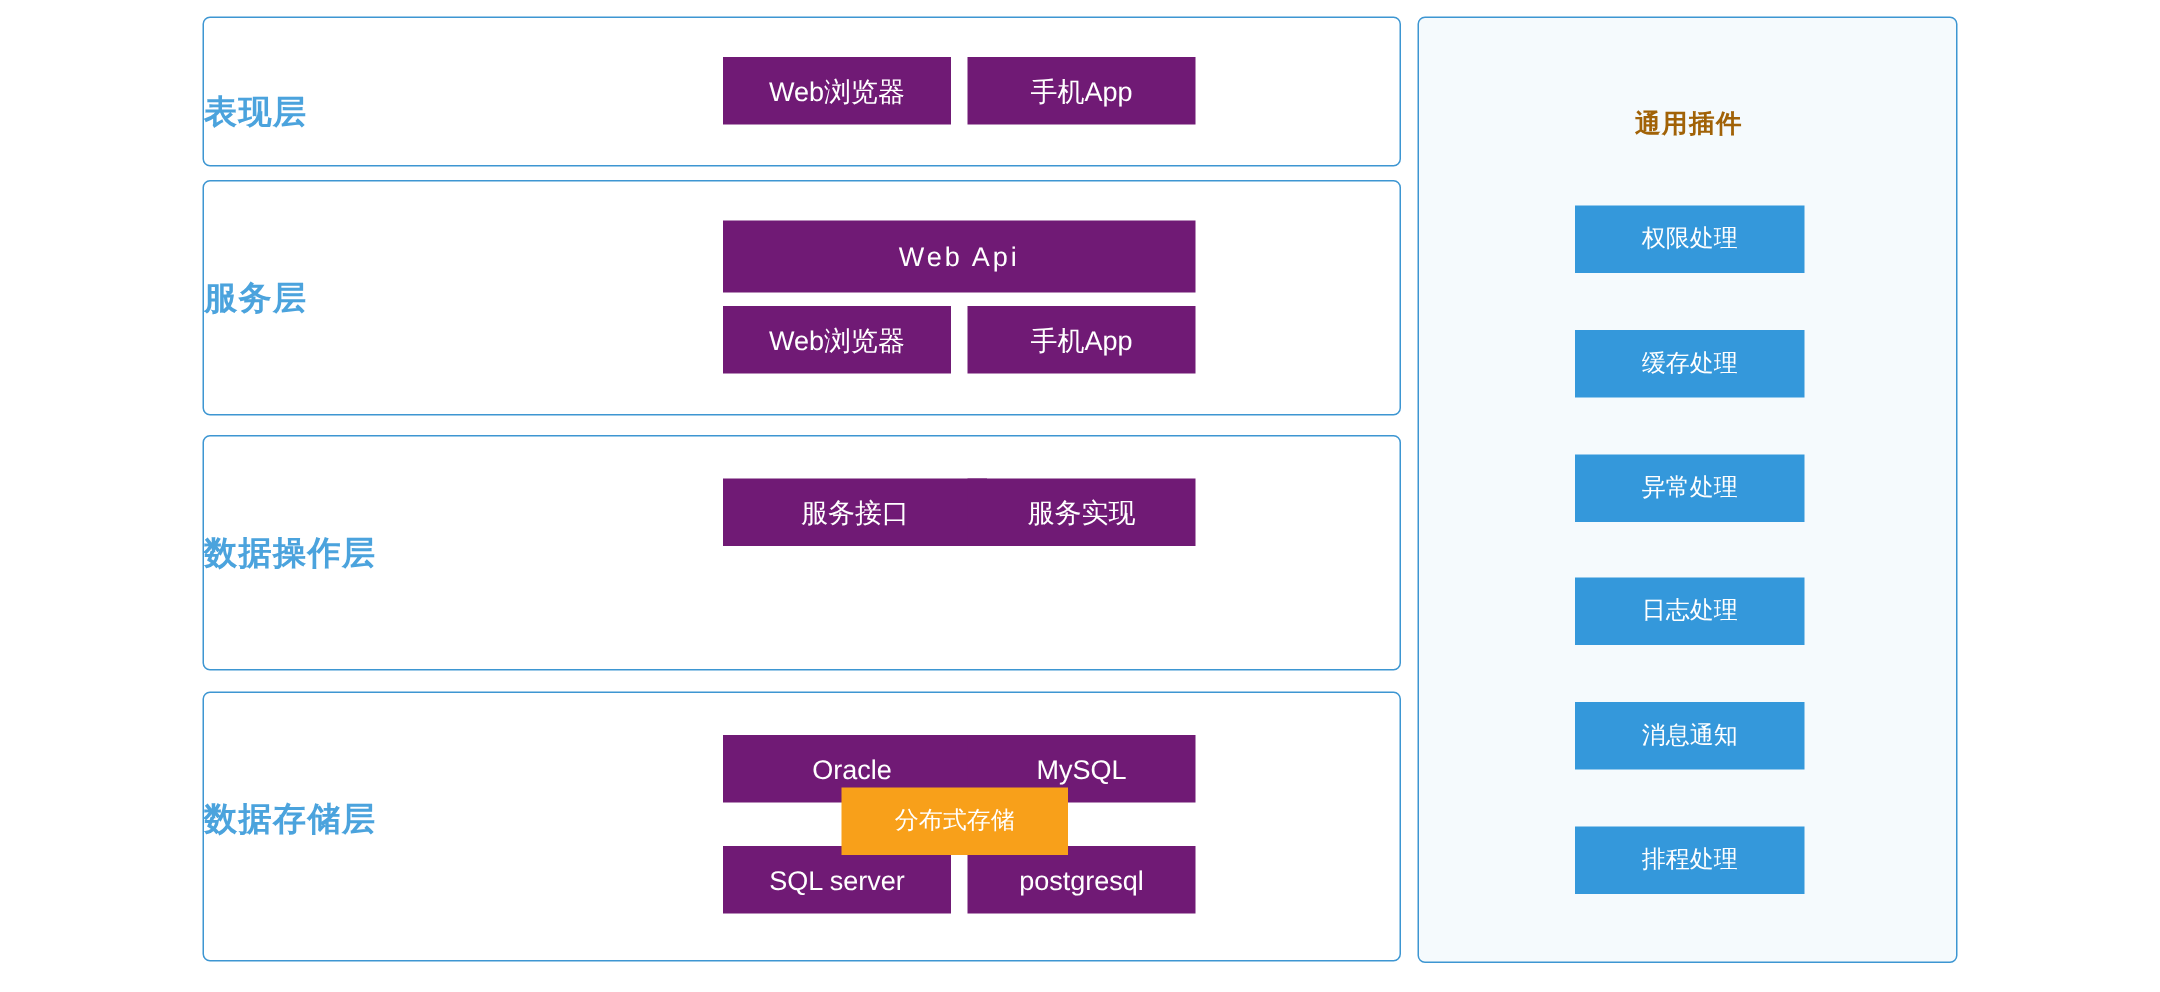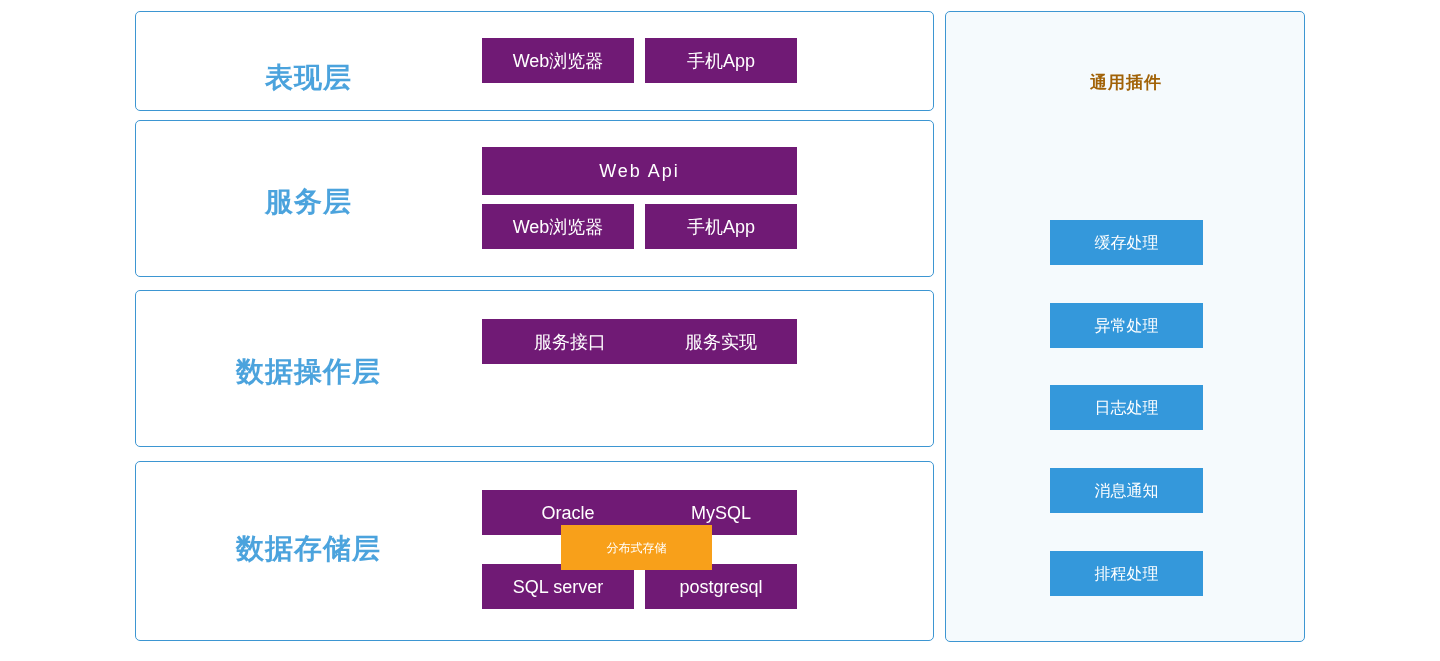--- a/index.html
+++ b/index.html
@@ -28,45 +28,45 @@
     box-sizing: border-box;
     border: 1px solid #3d96d2;
     border-radius: 5px;
     background: #ffffff;
   }
 
   .layer-label {
     position: absolute;
     left: 0;
     width: 345px;
-    text-align: center;
+    text-align: left;
     color: #4ba3dd;
     font-weight: bold;
-    font-size: 28px;
+    font-size: 22px;
     letter-spacing: 1px;
     line-height: 1;
   }
 
   
   .box {
     position: absolute;
     box-sizing: border-box;
     background: #701a75;
     color: #ffffff;
     font-size: 18px;
     display: flex;
     align-items: center;
     justify-content: center;
     line-height: 1;
     white-space: nowrap;
   }
 
   .box.orange {
     background: #f8a01a;
-    font-size: 12px;
+    font-size: 16px;
     z-index: 5;
   }
 
   .box.wide-label {
     letter-spacing: 2px;
   }
 
   
   .plugin-panel {
     position: absolute;
@@ -151,20 +151,21 @@
     <div class="box" style="left:346px; top:102px; width:152px; height:45px;">SQL server</div>
 
     <div class="box" style="left:509px; top:102px; width:152px; height:45px;">postgresql</div>
 
     <div class="box orange" style="left:425px; top:63px; width:151px; height:45px;">分布式存储</div>
   </div>
 
   <div class="plugin-panel">
     <div class="plugin-title">通用插件</div>
 
+    <div class="plugin-box" style="top:125px;">权限处理</div>
 
     <div class="plugin-box" style="top:208px;">缓存处理</div>
 
     <div class="plugin-box" style="top:291px;">异常处理</div>
 
     <div class="plugin-box" style="top:373px;">日志处理</div>
 
     <div class="plugin-box" style="top:456px;">消息通知</div>
 
     <div class="plugin-box" style="top:539px;">排程处理</div>

